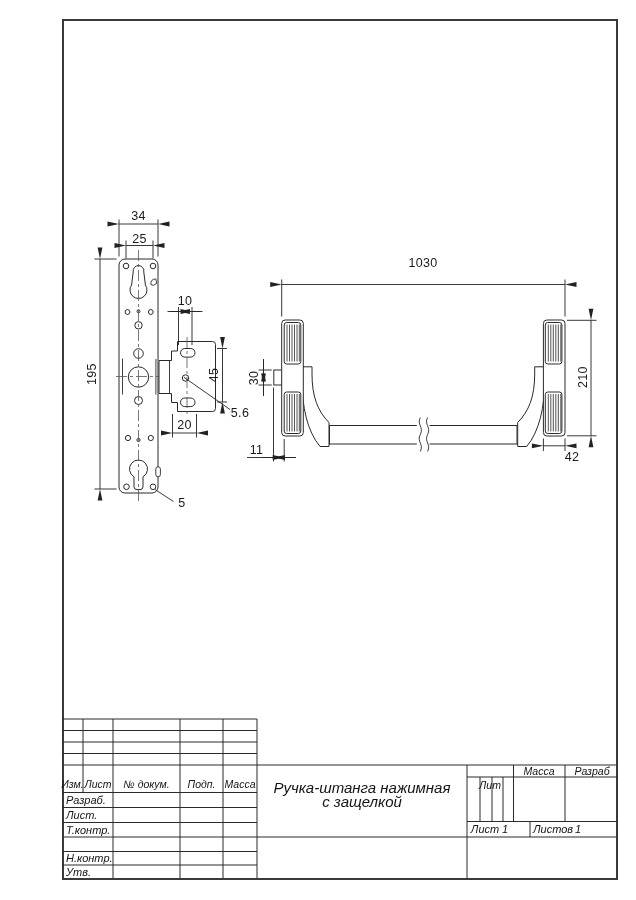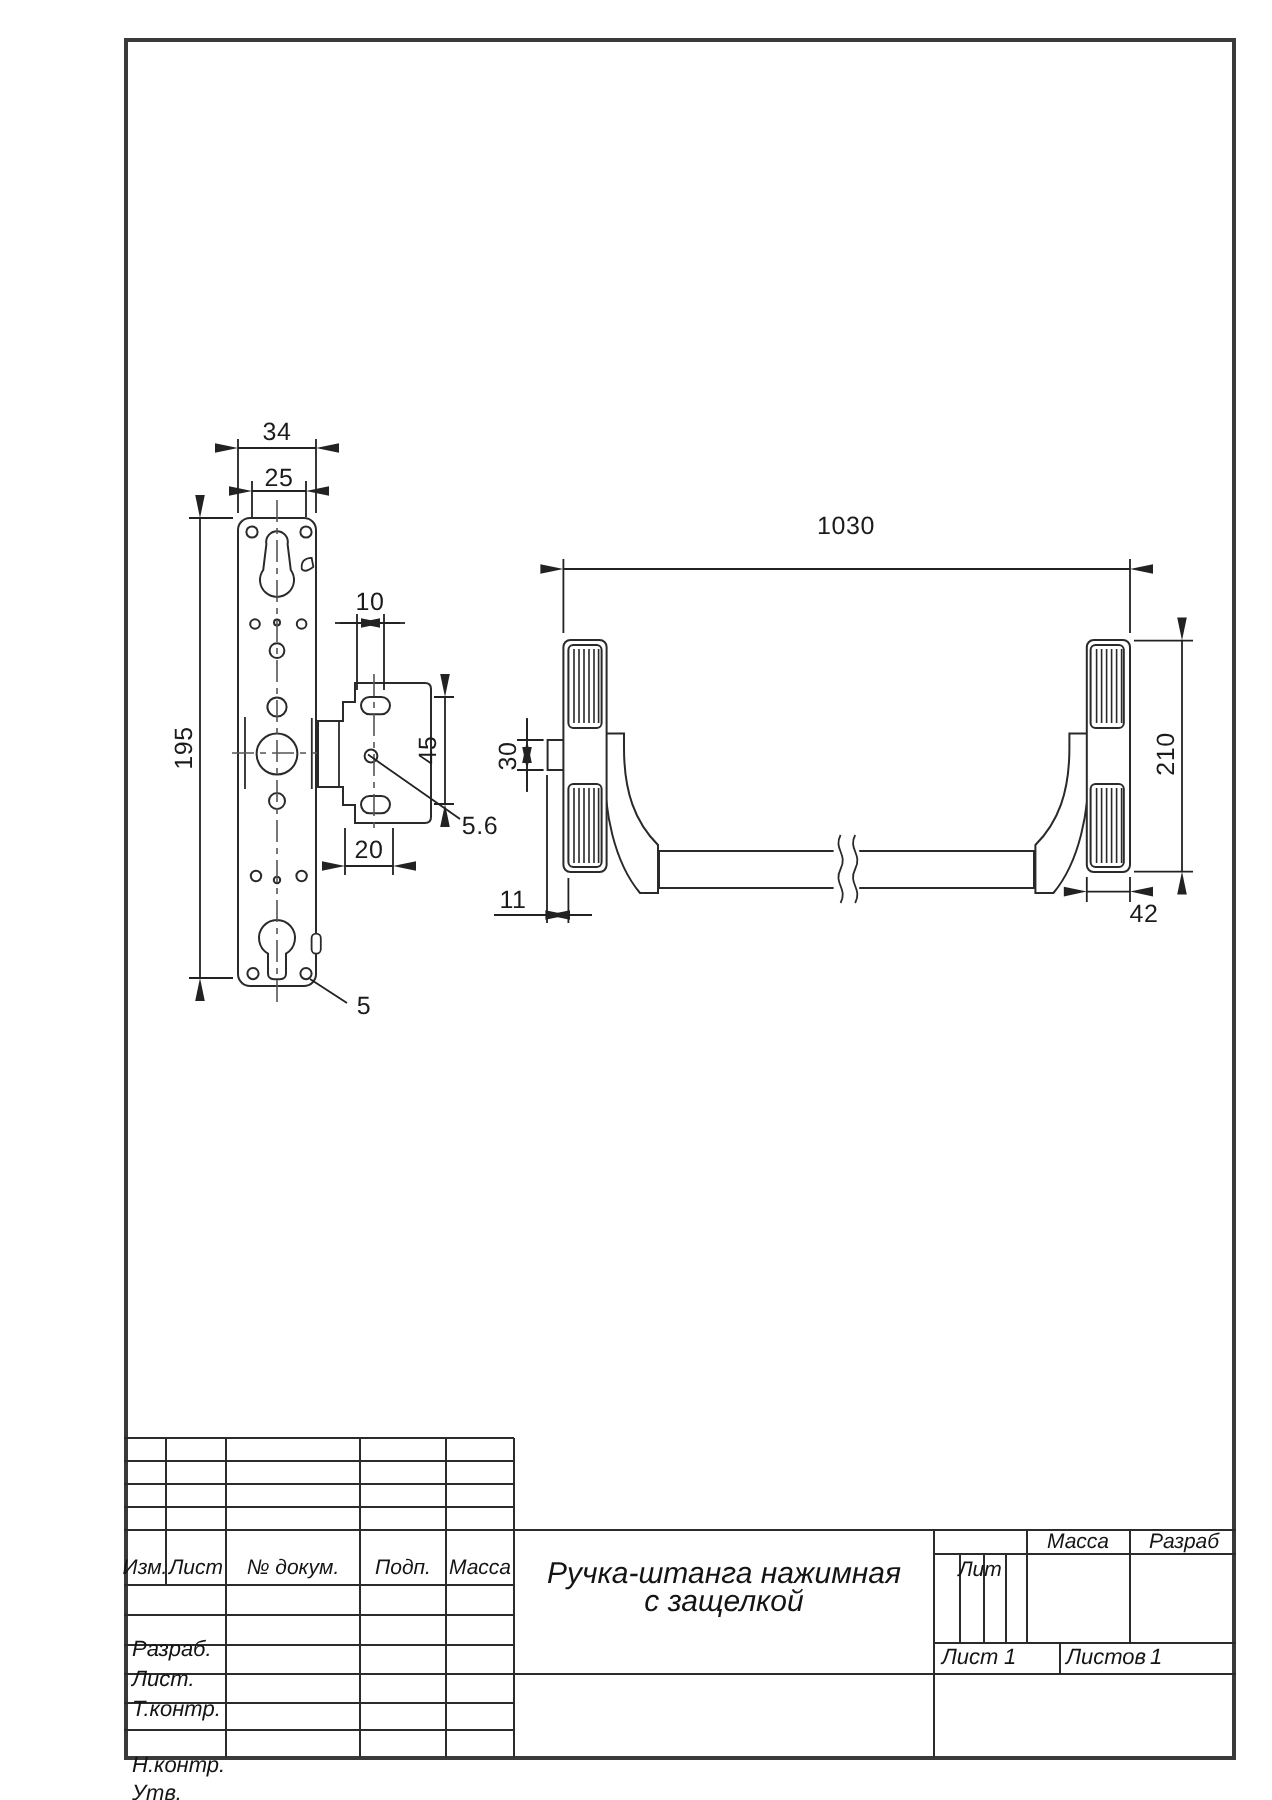--- a/index.html
+++ b/index.html
@@ -5,21 +5,21 @@
   html,body{margin:0;padding:0;}
   body{width:636px;height:900px;background:#ffffff;position:relative;overflow:hidden;
        font-family:"Liberation Sans",sans-serif;}
   .stage{position:absolute;left:0;top:0;width:636px;height:900px;}
   svg{position:absolute;left:0;top:0;}
   .dim{position:absolute;font-size:12.5px;color:#1b1b1b;white-space:nowrap;
        transform:translate(-50%,-50%);letter-spacing:.3px;}
   .dim.vert{transform:translate(-50%,-50%) rotate(-90deg);}
   .tb{position:absolute;font-style:italic;color:#141414;white-space:nowrap;
       transform:translate(-50%,-50%);}
-  .tb.leftal{transform:translateY(-50%);margin-top:25px;}
+  .tb.leftal{transform:translateY(-50%);}
   .f105{font-size:10.5px;} .f11{font-size:11px;} .f135{font-size:15px;}
 </style>
 </head>
 <body>
 
 <div class="stage">
 
 <svg width="636" height="900" viewBox="0 0 636 900">
   <defs>
     <marker id="arr" markerUnits="userSpaceOnUse" markerWidth="13" markerHeight="8" refX="0.5" refY="4" orient="auto-start-reverse">

